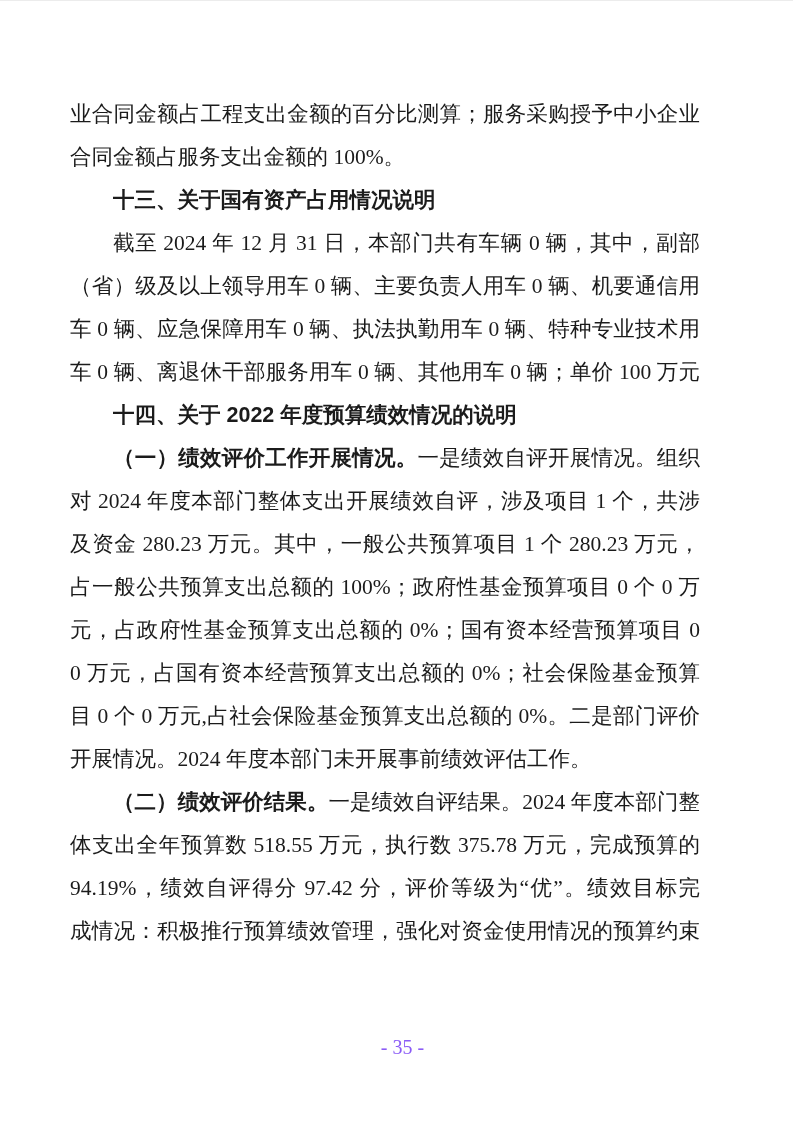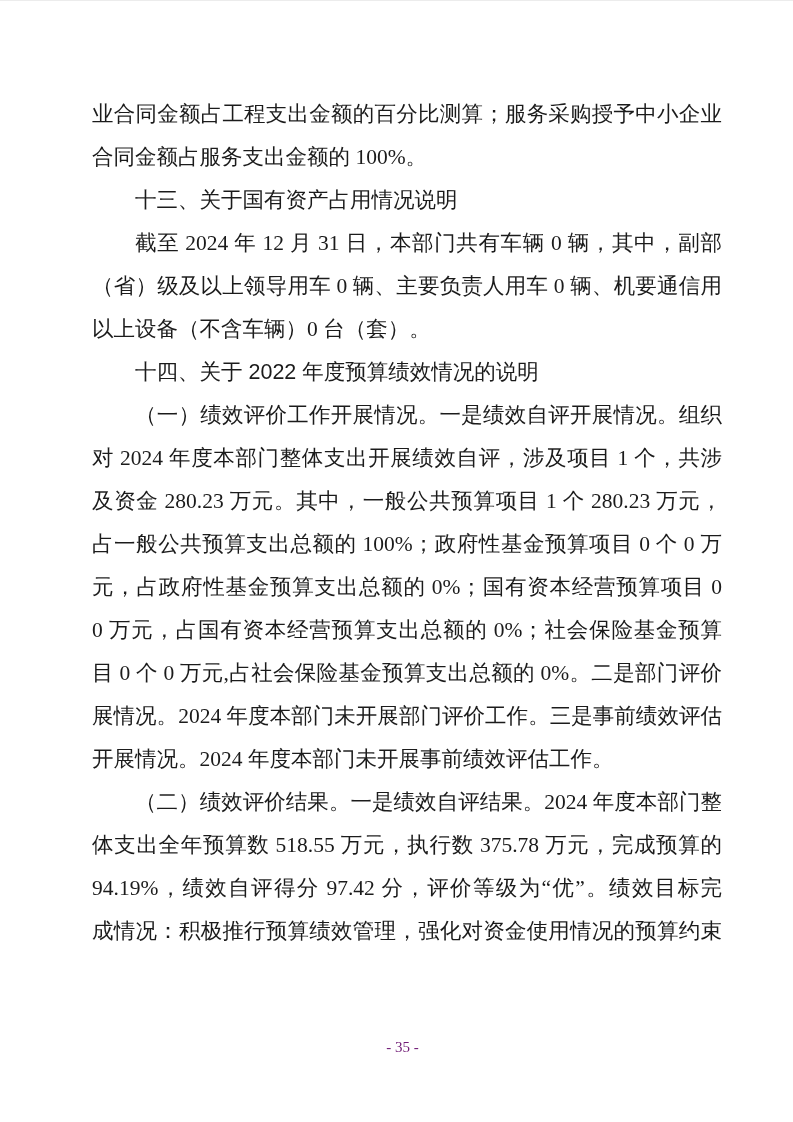--- a/index.html
+++ b/index.html
@@ -12,21 +12,21 @@
     width: 793px;
     height: 1122px;
     background: #ffffff;
     border-top: 1px solid #ececec;
     box-sizing: border-box;
     overflow: hidden;
     font-family: "Liberation Serif", "DejaVu Serif", serif;
   }
   .text-block {
     position: absolute;
-    left: 92px;
+    left: 70px;
     top: 92px;
     width: 630px;
   }
   .line {
     box-sizing: border-box;
     width: 100%;
     height: 43px;
     line-height: 43px;
     font-size: 21.5px;
     color: #1b1b1b;
@@ -39,55 +39,55 @@
     text-align-last: justify;
     text-justify: inter-character;
     overflow: hidden;
   }
   .line.indent {
     padding-left: 43px;
   }
   .seg.bold,
   .line.heading .seg {
     font-family: "Liberation Sans", "DejaVu Sans", sans-serif;
-    font-weight: 400;
+    font-weight: 700;
   }
   .page-number {
     position: absolute;
     left: 12px;
     right: 0;
     top: 1034px;
     height: 24px;
     line-height: 24px;
     text-align: center;
-    font-size: 15px;
-    color: #701a75;
+    font-size: 20px;
+    color: #8b5cf6;
     font-family: "Liberation Serif", "DejaVu Serif", serif;
   }
 </style>
 </head>
 <body>
 
 <div class="page">
   <div class="text-block" id="text-block">
       <div class="line justify"><span class="seg">业合同金额占工程支出金额的百分比测算；服务采购授予中小企业</span></div>
       <div class="line"><span class="seg">合同金额占服务支出金额的 100%。</span></div>
       <div class="line indent heading"><span class="seg bold">十三、关于国有资产占用情况说明</span></div>
       <div class="line justify indent"><span class="seg">截至 2024 年 12 月 31 日，本部门共有车辆 0 辆，其中，副部</span></div>
       <div class="line justify"><span class="seg">（省）级及以上领导用车 0 辆、主要负责人用车 0 辆、机要通信用</span></div>
-      <div class="line"><span class="seg">以上设备（不含车辆）0 台（套）。</span></div>
+      <div class="line justify"><span class="seg">车 0 辆、应急保障用车 0 辆、执法执勤用车 0 辆、特种专业技术用</span></div>
+      <div class="line justify"><span class="seg">车 0 辆、离退休干部服务用车 0 辆、其他用车 0 辆；单价 100 万元</span></div>
       <div class="line indent heading"><span class="seg bold">十四、关于 2022 年度预算绩效情况的说明</span></div>
       <div class="line justify indent"><span class="seg bold">（一）绩效评价工作开展情况。</span><span class="seg">一是绩效自评开展情况。组织</span></div>
       <div class="line justify"><span class="seg">对 2024 年度本部门整体支出开展绩效自评，涉及项目 1 个，共涉</span></div>
       <div class="line justify"><span class="seg">及资金 280.23 万元。其中，一般公共预算项目 1 个 280.23 万元，</span></div>
       <div class="line justify"><span class="seg">占一般公共预算支出总额的 100%；政府性基金预算项目 0 个 0 万</span></div>
       <div class="line justify"><span class="seg">元，占政府性基金预算支出总额的 0%；国有资本经营预算项目 0 个</span></div>
       <div class="line justify"><span class="seg">0 万元，占国有资本经营预算支出总额的 0%；社会保险基金预算项</span></div>
       <div class="line justify"><span class="seg">目 0 个 0 万元,占社会保险基金预算支出总额的 0%。二是部门评价开</span></div>
-      <div class="line justify"><span class="seg">展情况。2024 年度本部门未开展部门评价工作。三是事前绩效评估</span></div>
       <div class="line"><span class="seg">开展情况。2024 年度本部门未开展事前绩效评估工作。</span></div>
       <div class="line justify indent"><span class="seg bold">（二）绩效评价结果。</span><span class="seg">一是绩效自评结果。2024 年度本部门整</span></div>
       <div class="line justify"><span class="seg">体支出全年预算数 518.55 万元，执行数 375.78 万元，完成预算的</span></div>
       <div class="line justify"><span class="seg">94.19%，绩效自评得分 97.42 分，评价等级为“优”。绩效目标完</span></div>
       <div class="line justify"><span class="seg">成情况：积极推行预算绩效管理，强化对资金使用情况的预算约束</span></div>
     </div>
   <div class="page-number">- 35 -</div>
 </div>
 
 </body></html>

